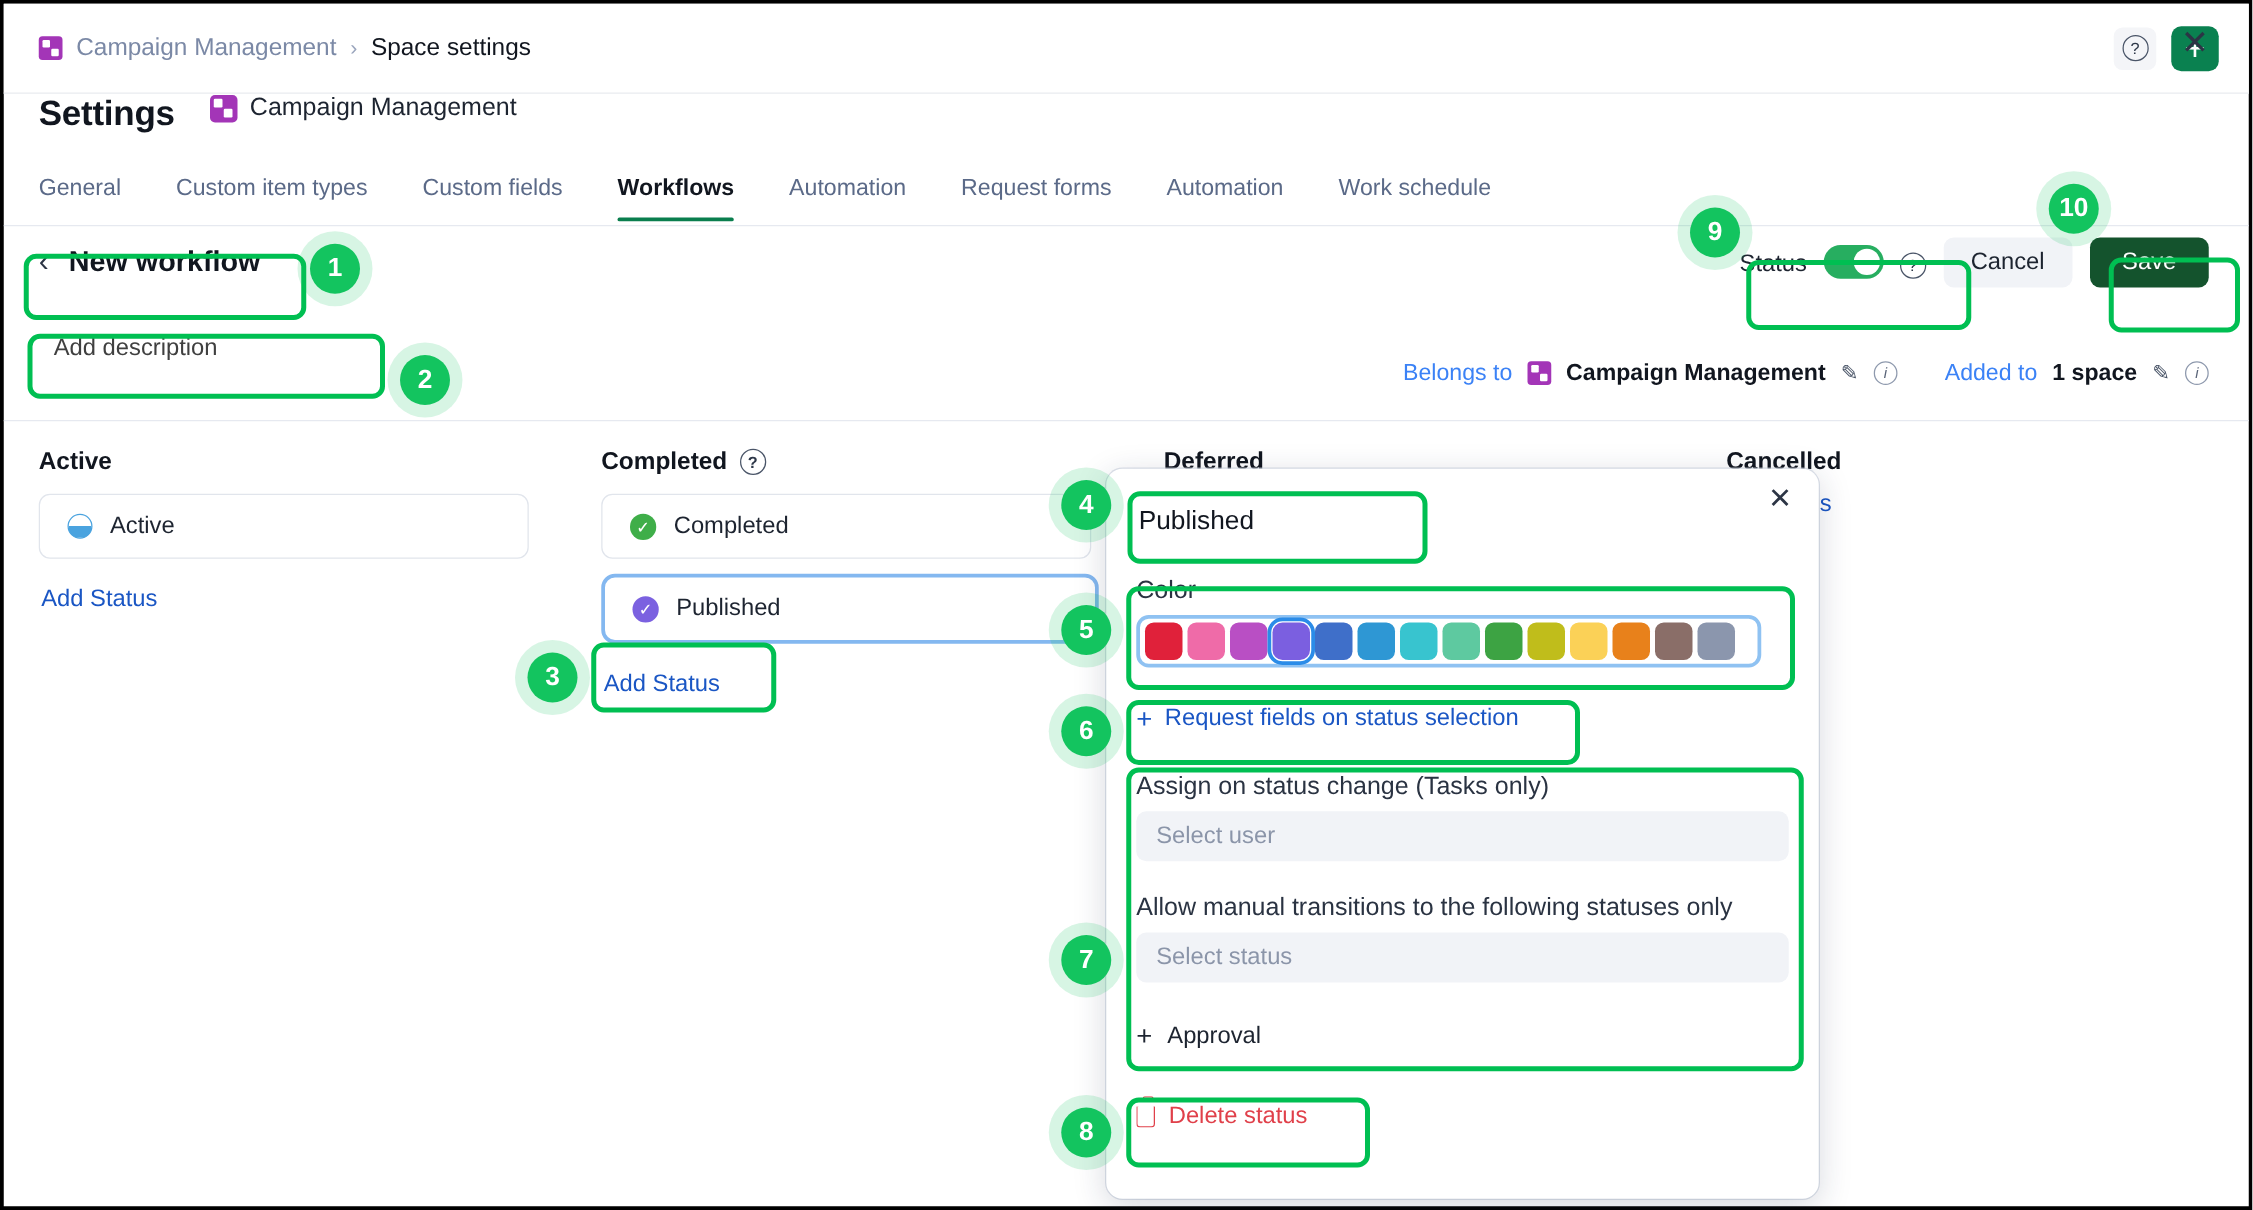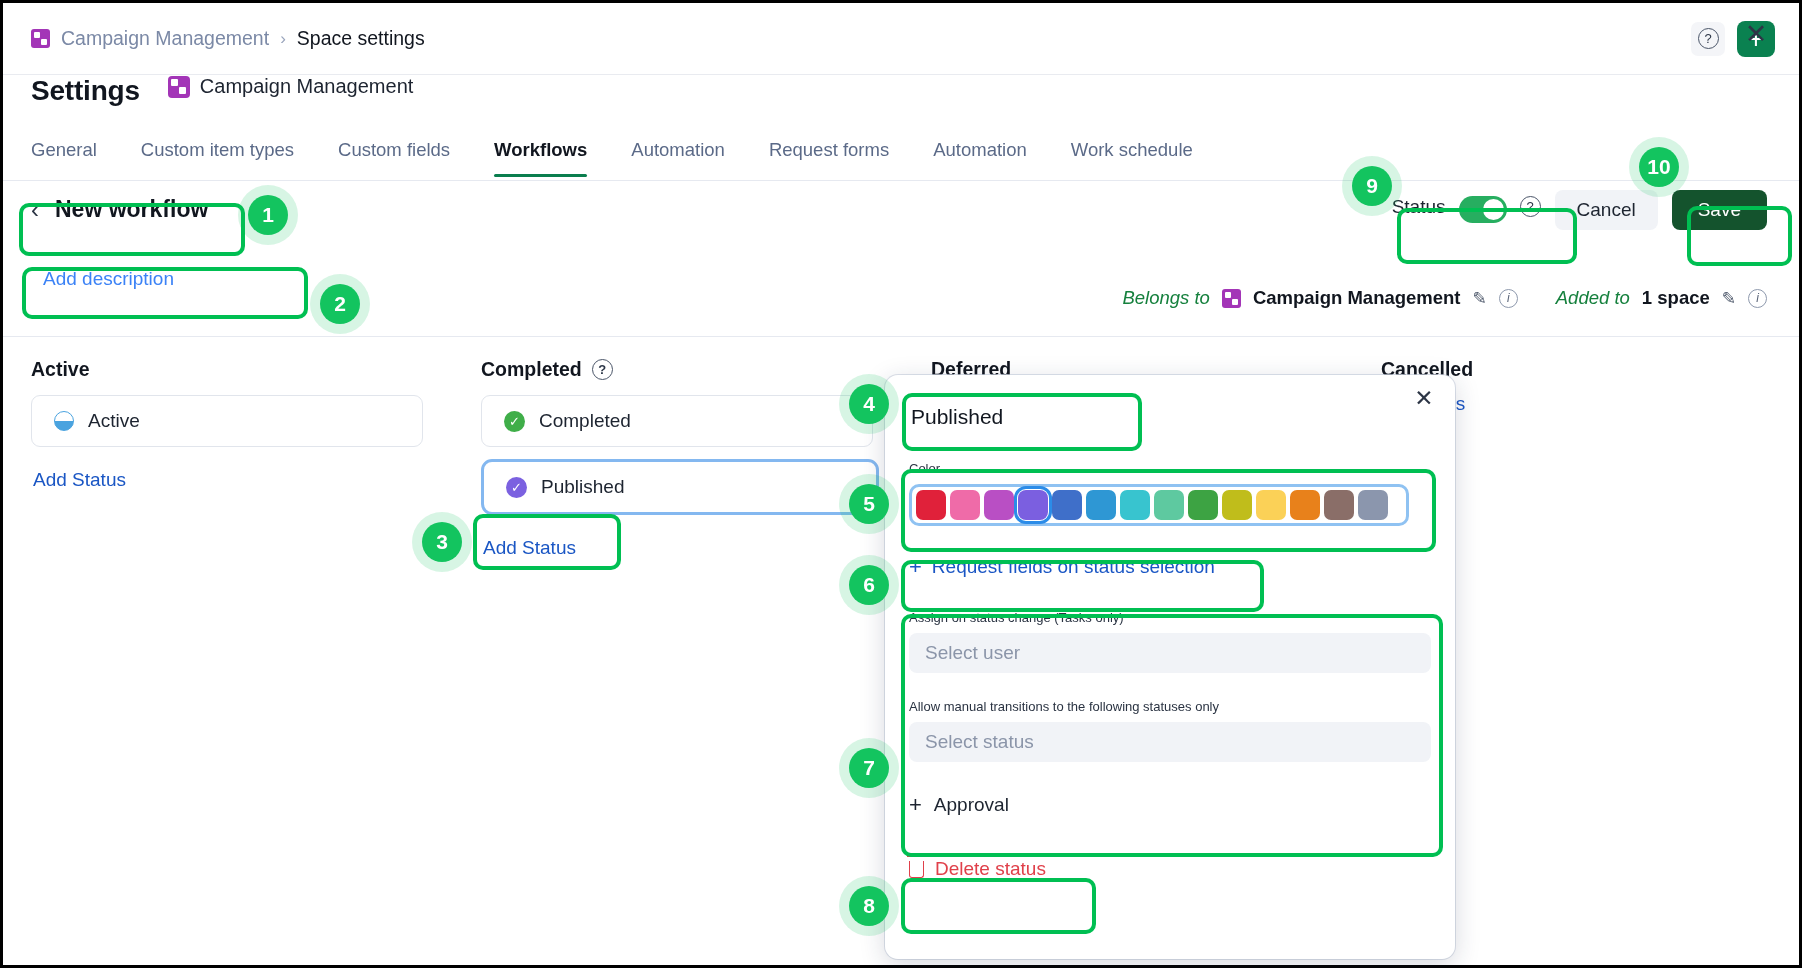--- a/index.html
+++ b/index.html
@@ -102,21 +102,21 @@
     position: absolute; left: 0; top: 178px; right: 0; height: 57px;
     display: flex; align-items: center; padding-left: 28px;
   }
   .wf-back {
     display: flex; align-items: center; gap: 16px;
   }
   .chev-left { font-size: 24px; color: #2c3545; font-weight: 300; line-height: 1; }
   .wf-title { font-size: 23px; font-weight: bold; color: #11161f; }
 
   .wf-head-right { margin-left:auto; display:flex; align-items:center; gap: 14px; padding-right: 32px; }
-  .status-toggle-wrap { display:flex; align-items:flex-start; gap: 13px; }
+  .status-toggle-wrap { display:flex; align-items:flex-end; gap: 13px; }
   .status-label { font-size: 19px; color:#1d2430; }
   .toggle {
     width: 48px; height: 27px; border-radius: 14px; background: #27ae60;
     position: relative;
   }
   .toggle::after {
     content:""; position: absolute; right: 3px; top: 3px;
     width: 21px; height: 21px; border-radius: 50%; background:#fff;
   }
   .btn-cancel {
@@ -127,21 +127,21 @@
     font-size: 19px; color:#ffffff; background:#14532d; border-radius: 8px;
     padding: 9px 26px;
   }
 
   
   .belongs-row {
     position: absolute; right: 32px; top: 278px; height: 34px;
     display:flex; align-items:center; gap: 12px;
     font-size: 18.5px; color: #2a3342;
   }
-  .belongs-row .muted { color: #15803d; font-style: italic; }
+  .belongs-row .muted { color: #3b82f6; }
   .belongs-row .strong { font-weight: bold; color: #11161f; }
   .pencil { font-size: 17px; color:#4a5568; }
   .icon-i {
     width: 19px; height: 19px; border-radius: 50%; border: 1.4px solid #8e99ad;
     display:flex; align-items:center; justify-content:center;
     font-size: 12px; color:#5a6478; font-style: italic;
   }
   .sep-gap { width: 14px; }
 
   .hdr-divider {
@@ -192,21 +192,21 @@
   }
   .popup-close {
     position: absolute; right: 18px; top: 10px; width: 26px; height: 26px;
     display:flex; align-items:center; justify-content:center;
     font-size: 23px; color:#2c3545; font-weight:300; line-height:1;
   }
   .popup-inner { padding: 26px 24px 0 24px; }
   .name-input {
     font-size: 21px; color:#11161f; padding: 4px 2px 10px 2px;
   }
-  .field-label { font-size: 13px; color:#2a3342; margin-bottom: 8px; }
+  .field-label { font-size: 20px; color:#2a3342; margin-bottom: 8px; }
   .color-row {
     display:flex; gap: 4px; align-items:center;
     border: 3px solid #8fc2f2; border-radius: 10px; padding: 3px 4px;
     width: 500px;
   }
   .swatch { width: 30px; height: 30px; border-radius: 7px; }
   .swatch.sel { outline: 3px solid #2b8ce8; outline-offset: 1px; border-radius:8px; }
   .req-fields {
     font-size: 19px; color:#1a56c4; display:flex; align-items:center; gap: 10px;
     padding: 4px 0;
@@ -299,21 +299,21 @@
         <span class="status-label">Status</span>
         <span class="toggle"></span>
         <span class="icon-q">?</span>
       </div>
       <div class="btn-cancel">Cancel</div>
       <div class="btn-save">Save</div>
     </div>
   </div>
 
   <div style="position:absolute;left:28px;top:255px;width:250px;height:42px;display:flex;align-items:center;">
-    <span style="font-size:19px;color:#3b82f6;padding-left:12px;">Add description</span>
+    <span style="font-size:19px;color:#404040;padding-left:12px;">Add description</span>
   </div>
 
   <div class="belongs-row">
     <span class="muted">Belongs to</span>
     <span class="space-icon"></span>
     <span class="strong">Campaign Management</span>
     <span class="pencil">✎</span>
     <span class="icon-i">i</span>
     <span class="sep-gap"></span>
     <span class="muted">Added to</span>

